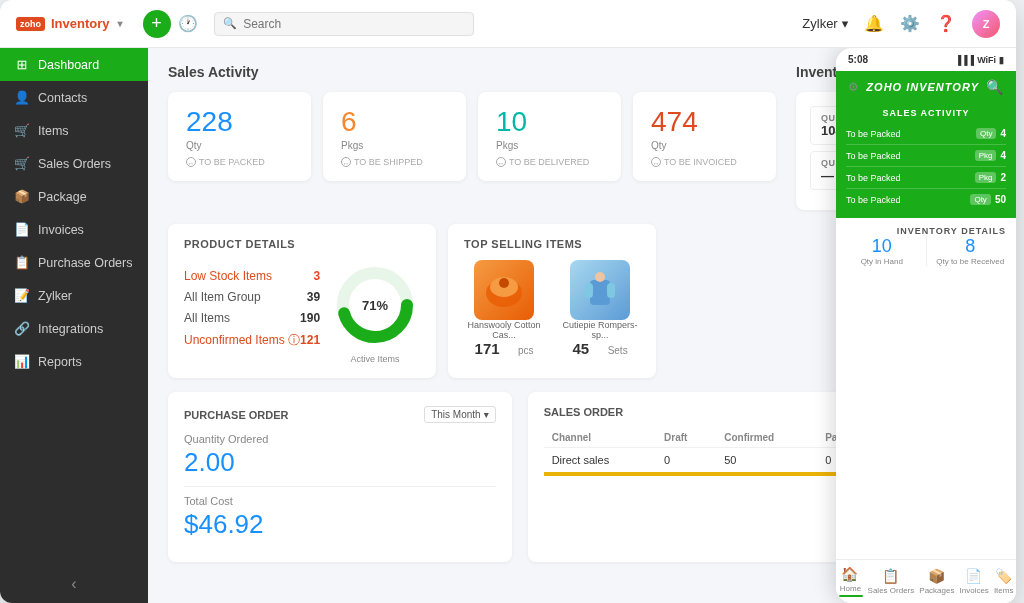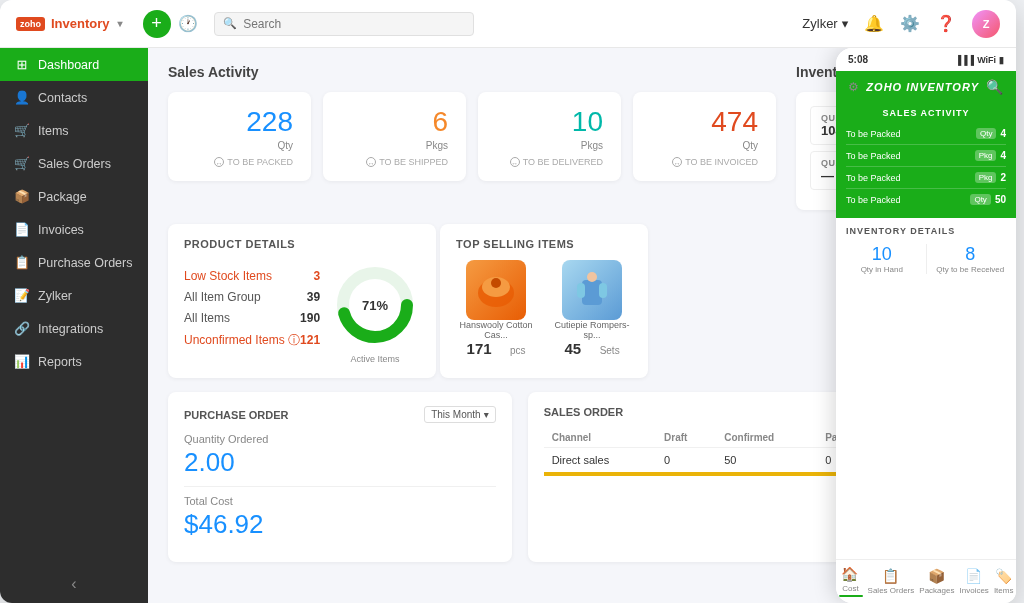--- a/index.html
+++ b/index.html
@@ -34,32 +34,32 @@
 
     
     .main-content { flex: 1; overflow: hidden; display: flex; flex-direction: column; background: #f5f6fa; position: relative; }
 
     
     .dashboard { padding: 16px 20px; overflow-y: auto; flex: 1; }
 
     
     .section-title { font-size: 14px; font-weight: 600; color: #444; margin-bottom: 12px; }
     .sales-activity-row { display: flex; gap: 12px; margin-bottom: 16px; }
-    .activity-card { background: #fff; border-radius: 8px; padding: 14px 18px; flex: 1; display: flex; flex-direction: column; align-items: flex-end; box-shadow: 0 1px 4px rgba(0,0,0,0.06); min-width: 100px; }
+    .activity-card { background: #fff; border-radius: 8px; padding: 14px 18px; flex: 1; display: flex; flex-direction: column; align-items: flex-start; box-shadow: 0 1px 4px rgba(0,0,0,0.06); min-width: 100px; }
     .activity-number { font-size: 28px; font-weight: 300; }
     .activity-number.blue { color: #1890ff; }
     .activity-number.orange { color: #f5882a; }
     .activity-number.teal { color: #00b8a9; }
     .activity-number.red { color: #e04a1f; }
     .activity-label-sm { font-size: 10px; color: #888; margin-top: 2px; }
     .activity-sublabel { font-size: 9px; color: #aaa; margin-top: 6px; display: flex; align-items: center; gap: 3px; }
     .activity-sublabel .circle-icon { width: 10px; height: 10px; border-radius: 50%; border: 1.5px solid #aaa; display: inline-flex; align-items: center; justify-content: center; font-size: 7px; }
 
     
-    .two-col { display: flex; gap: 4px; margin-bottom: 14px; }
+    .two-col { display: flex; gap: 12px; margin-bottom: 14px; }
 
     
     .inventory-summary { background: #fff; border-radius: 8px; padding: 14px; box-shadow: 0 1px 4px rgba(0,0,0,0.06); }
     .inv-row-label { font-size: 9px; color: #888; text-transform: uppercase; flex: 1; font-weight: 600; letter-spacing: 0.5px; }
     .inv-row-value { font-size: 13px; font-weight: 600; color: #333; }
 
     
     .product-details { background: #fff; border-radius: 8px; padding: 14px 16px; box-shadow: 0 1px 4px rgba(0,0,0,0.06); }
     .pd-title { font-size: 11px; font-weight: 700; color: #555; text-transform: uppercase; letter-spacing: 0.5px; margin-bottom: 10px; }
     .pd-row { display: flex; justify-content: space-between; align-items: center; margin-bottom: 7px; font-size: 12px; }
@@ -110,21 +110,21 @@
     .mobile-header-icon { color: #fff; font-size: 14px; }
     .mobile-section-title { background: #1aad19; text-align: center; padding: 5px; font-size: 9px; font-weight: 700; color: #fff; letter-spacing: 1px; }
     .mobile-sales-list { background: #1aad19; padding: 0 10px 8px; }
     .mobile-sales-item { display: flex; align-items: center; justify-content: space-between; padding: 5px 0; border-bottom: 1px solid rgba(255,255,255,0.2); }
     .mobile-sales-item:last-child { border-bottom: none; }
     .mobile-sales-label { color: #fff; font-size: 9px; }
     .mobile-sales-badge { display: flex; align-items: center; gap: 4px; }
     .mobile-badge-icon { background: rgba(255,255,255,0.3); border-radius: 3px; padding: 1px 4px; font-size: 8px; color: #fff; }
     .mobile-badge-num { color: #fff; font-size: 10px; font-weight: 700; }
     .mobile-inv-section { padding: 8px 10px; flex: 1; }
-    .mobile-inv-title { font-size: 9px; font-weight: 700; color: #555; text-align: left; letter-spacing: 1px; margin-bottom: 8px; }
+    .mobile-inv-title { font-size: 9px; font-weight: 700; color: #555; text-align: right; letter-spacing: 1px; }
     .mobile-inv-row { display: flex; gap: 8px; }
     .mobile-inv-item { flex: 1; display: flex; flex-direction: column; align-items: center; }
     .mobile-inv-num { font-size: 18px; font-weight: 300; color: #1890ff; }
     .mobile-inv-label { font-size: 8px; color: #888; text-align: center; }
     .mobile-inv-divider { width: 1px; background: #eee; }
     .mobile-bottom-nav { display: flex; align-items: center; justify-content: space-around; padding: 6px 0; border-top: 1px solid #eee; background: #fff; }
     .mobile-nav-item { display: flex; flex-direction: column; align-items: center; gap: 2px; cursor: pointer; }
     .mobile-nav-icon { font-size: 14px; color: #888; }
     .mobile-nav-icon.active { color: #1aad19; }
     .mobile-nav-label { font-size: 8px; color: #888; }
@@ -436,21 +436,21 @@
             <div class="mobile-inv-divider"></div>
             <div class="mobile-inv-item">
               <div class="mobile-inv-num">8</div>
               <div class="mobile-inv-label">Qty to be Received</div>
             </div>
           </div>
         </div>
         <div class="mobile-bottom-nav">
           <div class="mobile-nav-item">
             <span class="mobile-nav-icon active">🏠</span>
-            <span class="mobile-nav-label">Cost</span>
+            <span class="mobile-nav-label">Home</span>
             <div class="mobile-nav-underline"></div>
           </div>
           <div class="mobile-nav-item">
             <span class="mobile-nav-icon">📋</span>
             <span class="mobile-nav-label">Sales Orders</span>
           </div>
           <div class="mobile-nav-item">
             <span class="mobile-nav-icon">📦</span>
             <span class="mobile-nav-label">Packages</span>
           </div>

